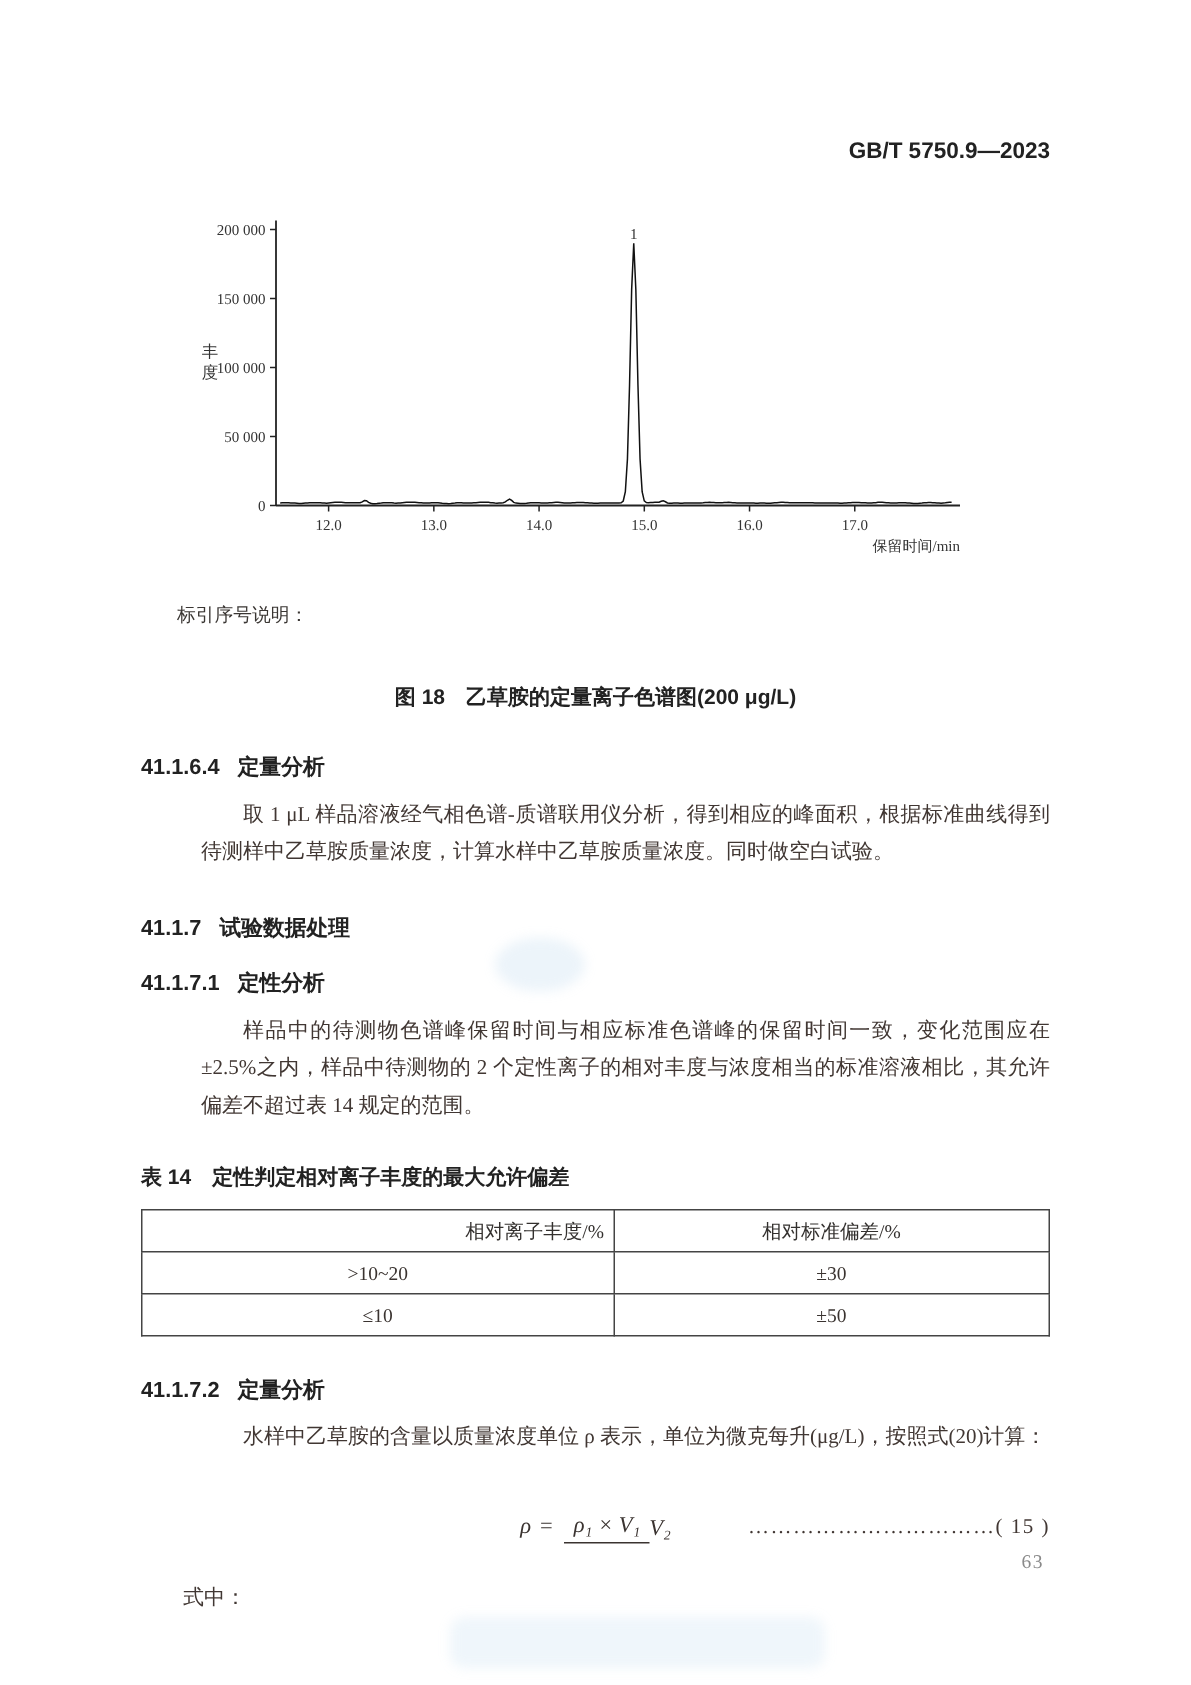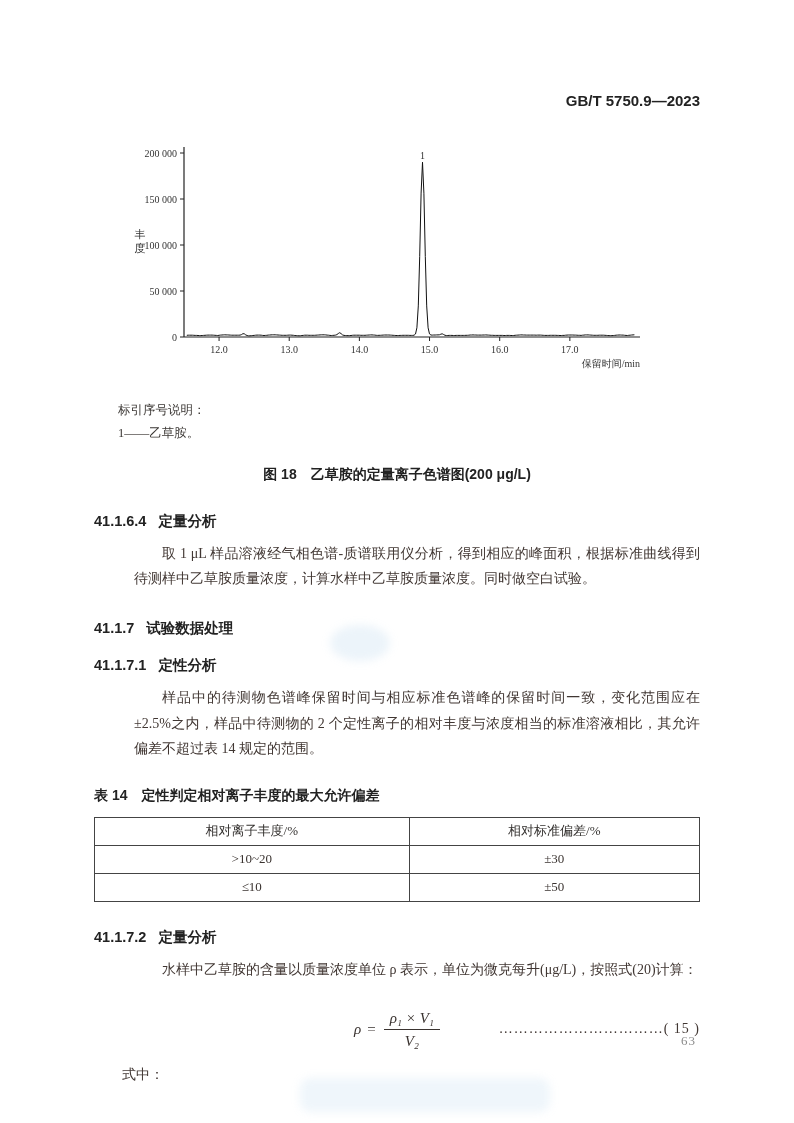--- a/index.html
+++ b/index.html
@@ -15,21 +15,21 @@
   }
   .doc-number{
     text-align:right;
     font-family:"Liberation Sans","DejaVu Sans",sans-serif;
     font-weight:bold;font-size:15px;color:#222;
   }
   .chart-wrap{margin:30px 0 0 26px;}
   .chart-wrap svg{display:block;}
   .legend-block{margin:18px 0 0 24px;font-size:12.5px;line-height:1.8;color:#3a3633;}
   .fig-caption{
-    margin-top:22px;text-align:center;
+    margin-top:34px;text-align:center;
     font-family:"Liberation Sans","DejaVu Sans",sans-serif;
     font-weight:bold;font-size:14px;color:#222;
   }
   .heading{
     margin-top:28px;
     font-family:"Liberation Sans","DejaVu Sans",sans-serif;
     font-weight:bold;font-size:14.5px;color:#222;
   }
   .heading .h-num{margin-right:12px;}
   .para{
@@ -49,21 +49,21 @@
     border:1px solid #444;height:27px;text-align:center;
     font-weight:normal;padding:0 6px;
   }
   table.data-table{border:1.5px solid #333;}
   table.data-table th{font-size:13px;color:#33302e;}
   .formula-row{
     position:relative;margin-top:20px;height:54px;
     display:flex;align-items:center;justify-content:center;
   }
   .formula{font-size:15px;font-style:italic;color:#3a3330;display:flex;align-items:center;}
-  .frac{display:inline-flex;flex-direction:column;align-items:center;margin-left:8px;}
+  .frac{display:inline-flex;flex-direction:row;margin-left:8px;}
   .frac .num{border-bottom:1px solid #3a3330;padding:0 6px 2px;line-height:1.2;}
   .frac .den{padding-top:2px;line-height:1.2;}
   .eq-dots{
     position:absolute;right:0;top:50%;transform:translateY(-50%);
     font-style:normal;font-size:14px;color:#413733;letter-spacing:1px;
   }
   .where-label{margin-top:10px;padding-left:2em;font-size:14px;color:#413733;}
   .page-number{
     position:absolute;right:98px;bottom:74px;
     font-size:13px;color:#8a8a8a;letter-spacing:1px;
@@ -111,21 +111,20 @@
         <text x="520" y="228" text-anchor="end" font-size="10" font-family="Liberation Serif, DejaVu Serif, serif" fill="#333">保留时间/min</text>
         <text x="20" y="99" text-anchor="middle" font-size="11" font-family="Liberation Serif, DejaVu Serif, serif" fill="#333">丰</text>
         <text x="20" y="113" text-anchor="middle" font-size="11" font-family="Liberation Serif, DejaVu Serif, serif" fill="#333">度</text>
         <path d="M66.8 196.3 L68.2 196.2 L69.6 196.2 L71.0 196.2 L72.4 196.2 L73.8 196.3 L75.2 196.4 L76.6 196.4 L78.0 196.5 L79.4 196.6 L80.8 196.6 L82.2 196.5 L83.6 196.4 L85.0 196.3 L86.4 196.2 L87.9 196.1 L89.3 196.1 L90.7 196.1 L92.1 196.1 L93.5 196.2 L94.9 196.3 L96.3 196.4 L97.7 196.5 L99.1 196.3 L100.5 196.1 L101.9 196.0 L103.3 195.9 L104.7 195.8 L106.1 195.9 L107.5 195.9 L108.9 196.0 L110.3 196.1 L111.7 196.2 L113.1 196.2 L114.5 196.2 L115.9 196.2 L117.3 196.2 L118.7 196.2 L120.1 196.1 L121.5 195.6 L122.9 194.7 L124.3 194.8 L125.7 195.9 L127.1 196.5 L128.5 196.8 L129.9 196.8 L131.3 196.7 L132.8 196.5 L134.2 196.4 L135.6 196.2 L137.0 196.1 L138.4 196.1 L139.8 196.1 L141.2 196.2 L142.6 196.4 L144.0 196.5 L145.4 196.4 L146.8 196.3 L148.2 196.1 L149.6 196.0 L151.0 195.9 L152.4 195.8 L153.8 195.8 L155.2 195.8 L156.6 195.9 L158.0 196.0 L159.4 196.1 L160.8 196.2 L162.2 196.3 L163.6 196.3 L165.0 196.3 L166.4 196.3 L167.8 196.2 L169.2 196.1 L170.6 196.1 L172.0 196.2 L173.4 196.3 L174.8 196.5 L176.2 196.6 L177.6 196.7 L179.1 196.8 L180.5 196.7 L181.9 196.5 L183.3 196.4 L184.7 196.2 L186.1 196.2 L187.5 196.2 L188.9 196.3 L190.3 196.3 L191.7 196.3 L193.1 196.3 L194.5 196.3 L195.9 196.2 L197.3 196.1 L198.7 196.0 L200.1 195.9 L201.5 195.8 L202.9 195.8 L204.3 195.8 L205.7 195.9 L207.1 196.1 L208.5 196.2 L209.9 196.4 L211.3 196.5 L212.7 196.4 L214.1 196.3 L215.5 196.1 L216.9 195.6 L218.3 194.5 L219.7 193.7 L221.1 194.6 L222.5 195.9 L224.0 196.4 L225.4 196.5 L226.8 196.6 L228.2 196.6 L229.6 196.6 L231.0 196.5 L232.4 196.3 L233.8 196.2 L235.2 196.2 L236.6 196.2 L238.0 196.2 L239.4 196.2 L240.8 196.3 L242.2 196.3 L243.6 196.3 L245.0 196.3 L246.4 196.2 L247.8 196.1 L249.2 196.0 L250.6 195.9 L252.0 195.9 L253.4 196.0 L254.8 196.1 L256.2 196.3 L257.6 196.4 L259.0 196.3 L260.4 196.3 L261.8 196.2 L263.2 196.1 L264.6 196.0 L266.0 196.0 L267.4 196.0 L268.8 196.0 L270.3 196.1 L271.7 196.2 L273.1 196.3 L274.5 196.4 L275.9 196.5 L277.3 196.5 L278.7 196.5 L280.1 196.4 L281.5 196.4 L282.9 196.3 L284.3 196.3 L285.7 196.3 L287.1 196.3 L288.5 196.3 L289.9 196.4 L291.3 196.4 L292.7 196.4 L294.1 196.2 L295.5 195.0 L296.9 188.8 L298.3 166.9 L299.7 117.6 L301.1 54.1 L302.5 23.2 L303.9 54.2 L305.3 117.6 L306.7 166.9 L308.1 188.8 L309.5 194.9 L310.9 196.0 L312.3 196.1 L313.7 196.0 L315.2 196.0 L316.6 195.9 L318.0 195.9 L319.4 195.8 L320.8 195.2 L322.2 194.8 L323.6 195.5 L325.0 196.3 L326.4 196.5 L327.8 196.5 L329.2 196.4 L330.6 196.4 L332.0 196.4 L333.4 196.5 L334.8 196.5 L336.2 196.4 L337.6 196.4 L339.0 196.4 L340.4 196.4 L341.8 196.4 L343.2 196.4 L344.6 196.4 L346.0 196.3 L347.4 196.3 L348.8 196.2 L350.2 196.0 L351.6 196.0 L353.0 195.9 L354.4 196.0 L355.8 196.0 L357.2 196.1 L358.6 196.1 L360.0 196.1 L361.5 196.1 L362.9 196.0 L364.3 196.0 L365.7 195.9 L367.1 196.0 L368.5 196.1 L369.9 196.2 L371.3 196.3 L372.7 196.3 L374.1 196.4 L375.5 196.4 L376.9 196.4 L378.3 196.4 L379.7 196.4 L381.1 196.4 L382.5 196.4 L383.9 196.5 L385.3 196.5 L386.7 196.4 L388.1 196.4 L389.5 196.4 L390.9 196.5 L392.3 196.5 L393.7 196.5 L395.1 196.3 L396.5 196.2 L397.9 196.1 L399.3 196.0 L400.7 195.9 L402.1 195.9 L403.5 196.0 L404.9 196.0 L406.4 196.1 L407.8 196.1 L409.2 196.1 L410.6 196.1 L412.0 196.1 L413.4 196.1 L414.8 196.1 L416.2 196.2 L417.6 196.1 L419.0 196.1 L420.4 196.1 L421.8 196.2 L423.2 196.3 L424.6 196.4 L426.0 196.4 L427.4 196.4 L428.8 196.4 L430.2 196.3 L431.6 196.3 L433.0 196.3 L434.4 196.3 L435.8 196.3 L437.2 196.4 L438.6 196.4 L440.0 196.5 L441.4 196.5 L442.8 196.4 L444.2 196.4 L445.6 196.2 L447.0 196.1 L448.4 196.0 L449.8 196.0 L451.2 196.0 L452.7 196.0 L454.1 196.1 L455.5 196.1 L456.9 196.2 L458.3 196.3 L459.7 196.3 L461.1 196.4 L462.5 196.2 L463.9 196.1 L465.3 195.9 L466.7 195.9 L468.1 195.9 L469.5 196.0 L470.9 196.1 L472.3 196.2 L473.7 196.3 L475.1 196.3 L476.5 196.3 L477.9 196.3 L479.3 196.2 L480.7 196.2 L482.1 196.2 L483.5 196.2 L484.9 196.3 L486.3 196.4 L487.7 196.5 L489.1 196.6 L490.5 196.6 L491.9 196.6 L493.3 196.5 L494.7 196.4 L496.1 196.2 L497.6 196.1 L499.0 196.0 L500.4 196.0 L501.8 196.1 L503.2 196.1 L504.6 196.3 L506.0 196.4 L507.4 196.5 L508.8 196.3 L510.2 196.2 L511.6 196.0 L513.0 195.9 L514.4 195.8 " fill="none" stroke="#111" stroke-width="1"></path>
         <text x="302.5230769230769" y="20.04000000000002" text-anchor="middle" font-size="10" font-family="Liberation Serif, DejaVu Serif, serif" fill="#333">1</text>
       </svg>
   </div>
 
   <div class="legend-block">
     <div>标引序号说明：</div>
-    <div>1——乙草胺。</div>
   </div>
 
   <div class="fig-caption">图 18　乙草胺的定量离子色谱图(200 μg/L)</div>
 
   <div class="heading">
     <span class="h-num">41.1.6.4</span><span>定量分析</span>
   </div>
 
   <div class="para">取 1 μL 样品溶液经气相色谱-质谱联用仪分析，得到相应的峰面积，根据标准曲线得到待测样中乙草胺质量浓度，计算水样中乙草胺质量浓度。同时做空白试验。</div>
 
@@ -137,21 +136,21 @@
     <span class="h-num">41.1.7.1</span><span>定性分析</span>
   </div>
 
   <div class="para">样品中的待测物色谱峰保留时间与相应标准色谱峰的保留时间一致，变化范围应在±2.5%之内，样品中待测物的 2 个定性离子的相对丰度与浓度相当的标准溶液相比，其允许偏差不超过表 14 规定的范围。</div>
 
   <div class="tbl-caption">表 14　定性判定相对离子丰度的最大允许偏差</div>
 
   <table class="data-table">
     <thead>
       <tr>
-        <th style="width:52%;">相对离子丰度/%</th>
+        <th style="width:52%;text-align:right;">相对离子丰度/%</th>
         <th>相对标准偏差/%</th>
       </tr>
     </thead>
     <tbody id="table-body">
         <tr>
           <td>&gt;10~20</td>
           <td>±30</td>
         </tr>
         <tr>
           <td>≤10</td>

